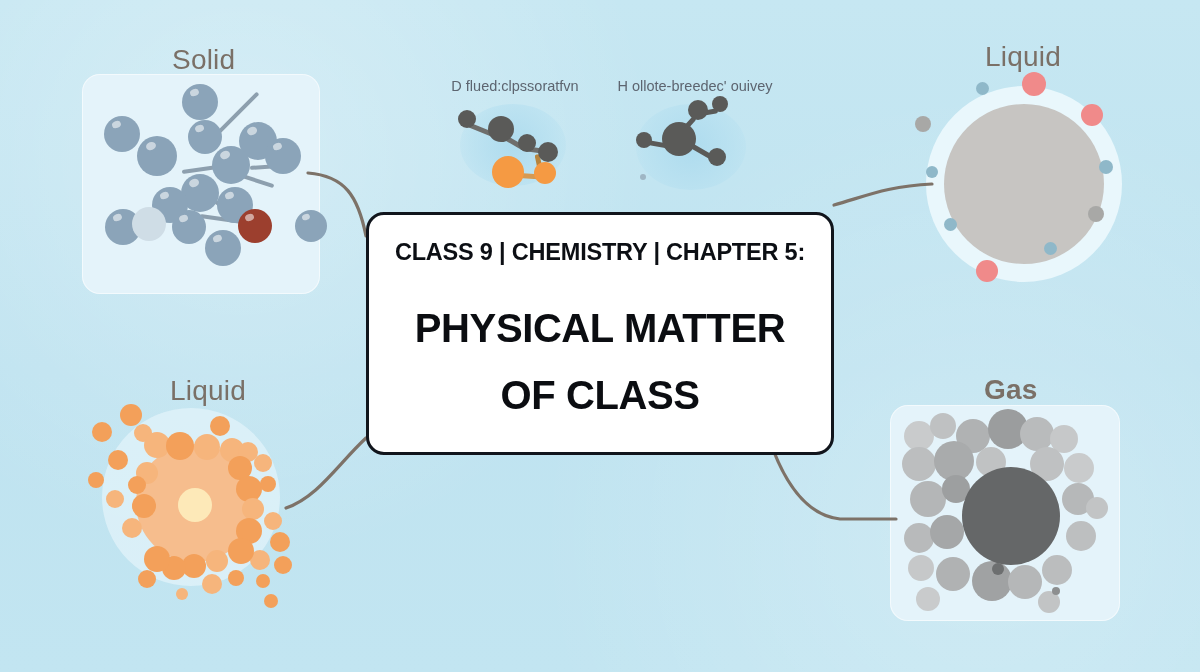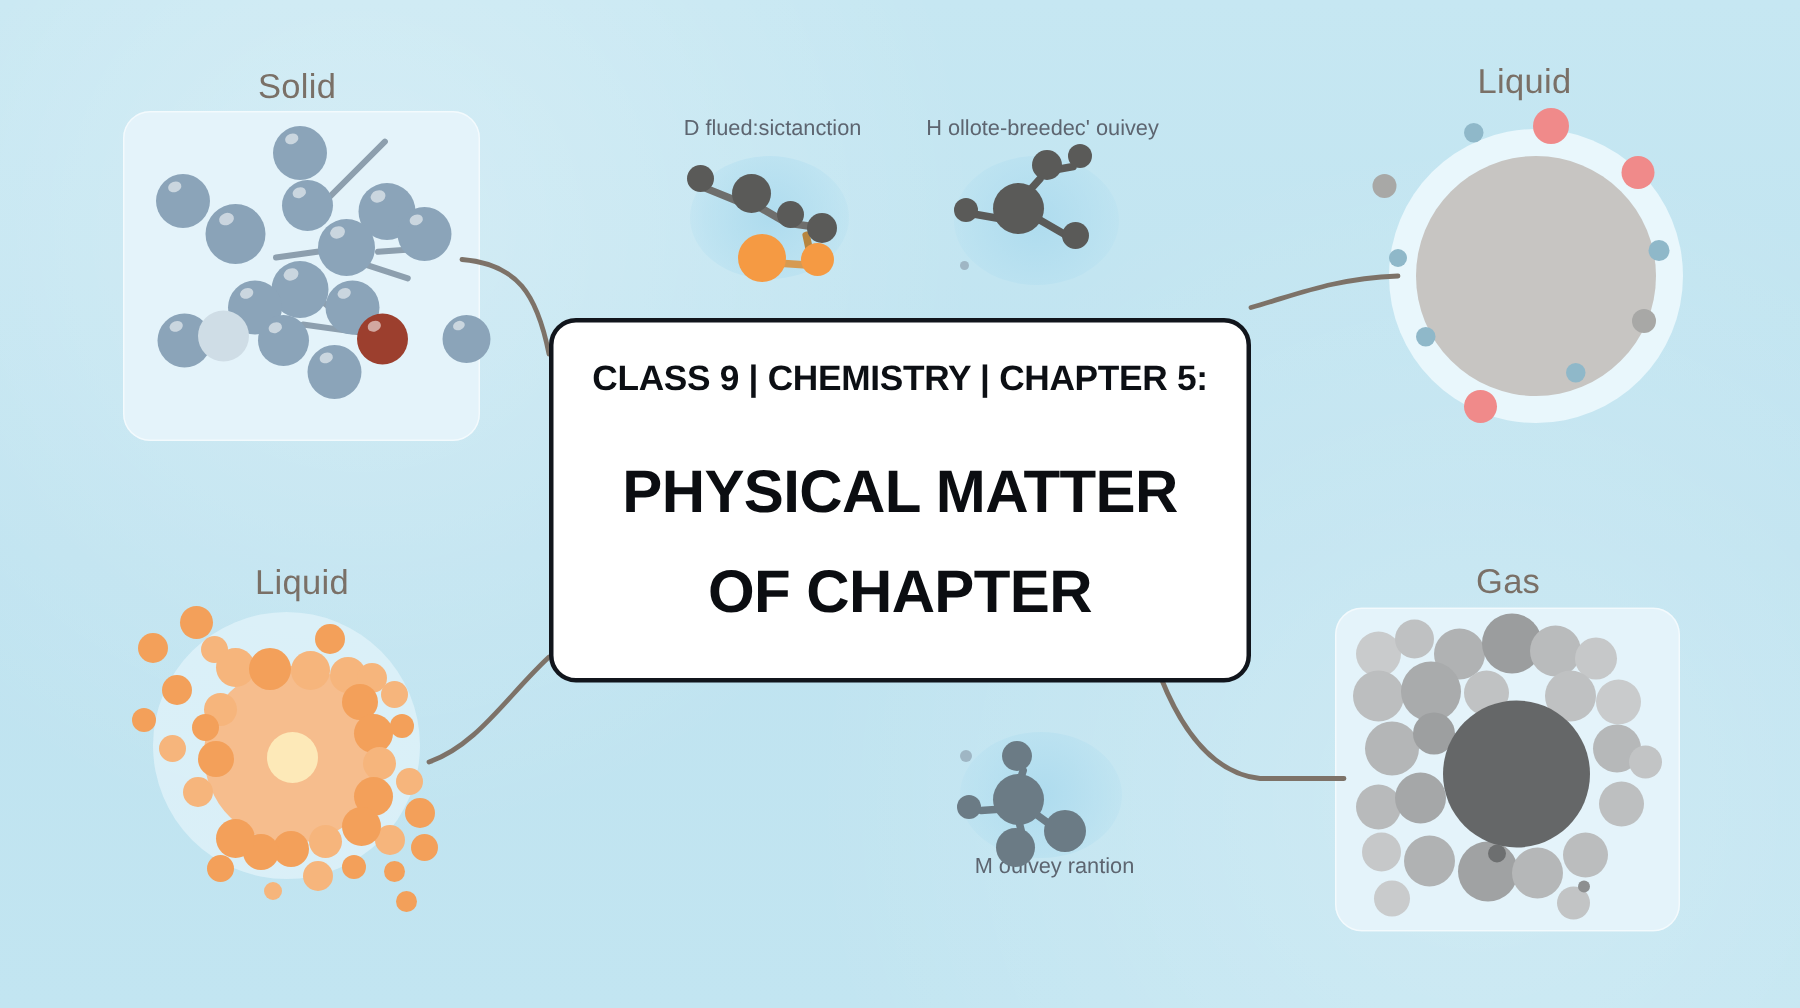--- a/index.html
+++ b/index.html
@@ -22,21 +22,21 @@
     inset: 0;
     background:
       radial-gradient(circle at 20% 22%, rgba(255,255,255,0.28) 0%, rgba(255,255,255,0) 38%),
       radial-gradient(circle at 82% 80%, rgba(255,255,255,0.22) 0%, rgba(255,255,255,0) 40%),
       linear-gradient(180deg, #c6e7f2 0%, #bfe3f0 55%, #c2e5f1 100%);
   }
 
   
   .corner-label {
     position: absolute;
-    font-size: 23px;
+    font-size: 28px;
     color: #7a7067;
     letter-spacing: 0.2px;
     white-space: nowrap;
   }
 
   
   .panel {
     position: absolute;
     border-radius: 18px;
   }
@@ -233,21 +233,21 @@
     <div class="flat" style="left:84px; top:158px; width:24px; height:24px; background:#f3a05a;"></div>
     <div class="flat" style="left:66px; top:148px; width:26px; height:26px; background:#f3a05a;"></div>
     <div class="flat" style="left:60px; top:172px; width:18px; height:18px; background:#f3a05a;"></div>
     <div class="flat" style="left:124px; top:176px; width:20px; height:20px; background:#f6b57c;"></div>
     <div class="flat" style="left:150px; top:172px; width:16px; height:16px; background:#f3a05a;"></div>
     <div class="flat" style="left:178px; top:176px; width:14px; height:14px; background:#f3a05a;"></div>
     <div class="flat" style="left:186px; top:196px; width:14px; height:14px; background:#f3a05a;"></div>
     <div class="flat" style="left:98px; top:190px; width:12px; height:12px; background:#f6b57c;"></div>
   </div>
 
-  <div class="corner-label" style="left:984px; top:374px;">Gas</div>
+  <div class="corner-label" style="left:984px; top:374px;font-weight:bold;">Gas</div>
 
   <div class="panel panel-card" style="left:890px; top:405px; width:230px; height:216px;">
   </div>
   <div style="position:absolute; left:890px; top:405px; width:230px; height:216px;">
     <div class="flat" style="left:14px; top:16px; width:30px; height:30px; background:#c9cbcc;"></div>
     <div class="flat" style="left:40px; top:8px; width:26px; height:26px; background:#bfc1c2;"></div>
     <div class="flat" style="left:66px; top:14px; width:34px; height:34px; background:#b0b2b3;"></div>
     <div class="flat" style="left:98px; top:4px; width:40px; height:40px; background:#9b9d9e;"></div>
     <div class="flat" style="left:130px; top:12px; width:34px; height:34px; background:#b9bbbc;"></div>
     <div class="flat" style="left:160px; top:20px; width:28px; height:28px; background:#c6c8c9;"></div>
@@ -269,21 +269,21 @@
     <div class="flat" style="left:118px; top:160px; width:34px; height:34px; background:#b5b7b8;"></div>
     <div class="flat" style="left:152px; top:150px; width:30px; height:30px; background:#bbbdbe;"></div>
     <div class="flat" style="left:26px; top:182px; width:24px; height:24px; background:#c9cbcc;"></div>
     <div class="flat" style="left:148px; top:186px; width:22px; height:22px; background:#c2c4c5;"></div>
     <div class="flat" style="left:72px; top:62px; width:98px; height:98px; background:#656768;"></div>
     <div class="flat" style="left:102px; top:158px; width:12px; height:12px; background:#6d6f70;"></div>
     <div class="flat" style="left:162px; top:182px; width:8px; height:8px; background:#8d8f90;"></div>
   </div>
 
   <div class="icon-group" style="left:440px; top:78px; width:150px; height:110px;">
-    <div class="icon-caption" style="left:-25px; top:0px; width:200px;">D flued:sictanction</div>
+    <div class="icon-caption" style="left:-25px; top:0px; width:200px;">D flued:clpssoratfvn</div>
     <div class="icon-halo" style="left:20px; top:26px; width:106px; height:82px;"></div>
     <div class="bond" style="left:28px; top:44px; width:34px; transform:rotate(22deg); background:#6e6e6c; height:5px;"></div>
     <div class="bond" style="left:60px; top:54px; width:30px; transform:rotate(30deg); background:#6e6e6c; height:5px;"></div>
     <div class="bond" style="left:84px; top:68px; width:22px; transform:rotate(8deg); background:#6e6e6c; height:5px;"></div>
     <div class="bond" style="left:97px; top:74px; width:26px; transform:rotate(78deg); background:#b7853e; height:5px;"></div>
     <div class="bond" style="left:66px; top:94px; width:34px; transform:rotate(4deg); background:#d69a52; height:5px;"></div>
     <div class="flat" style="left:18px; top:32px; width:18px; height:18px; background:#5a5a58;"></div>
     <div class="flat" style="left:48px; top:38px; width:26px; height:26px; background:#5a5a58;"></div>
     <div class="flat" style="left:78px; top:56px; width:18px; height:18px; background:#5a5a58;"></div>
     <div class="flat" style="left:98px; top:64px; width:20px; height:20px; background:#5a5a58;"></div>
@@ -300,33 +300,19 @@
     <div class="bond" style="left:66px; top:62px; width:30px; transform:rotate(30deg); background:#5a5a58; height:5px;"></div>
     <div class="flat" style="left:42px; top:44px; width:34px; height:34px; background:#5a5a58;"></div>
     <div class="flat" style="left:68px; top:22px; width:20px; height:20px; background:#5a5a58;"></div>
     <div class="flat" style="left:92px; top:18px; width:16px; height:16px; background:#5a5a58;"></div>
     <div class="flat" style="left:16px; top:54px; width:16px; height:16px; background:#5a5a58;"></div>
     <div class="flat" style="left:88px; top:70px; width:18px; height:18px; background:#5a5a58;"></div>
     <div class="flat" style="left:20px; top:96px; width:6px; height:6px; background:#9fb6c4;"></div>
   </div>
 
 
-  <div class="icon-group" style="left:628px; top:482px; width:150px; height:110px;">
-    <div class="icon-caption" style="left:-25px; top:88px; width:200px;">M ouivey rantion</div>
-    <div class="icon-halo" style="left:12px; top:6px; width:108px; height:84px;"></div>
-    <div class="bond" style="left:48px; top:48px; width:22px; transform:rotate(-72deg); background:#6b7b85; height:5px;"></div>
-    <div class="bond" style="left:24px; top:56px; width:28px; transform:rotate(-4deg); background:#6b7b85; height:5px;"></div>
-    <div class="bond" style="left:54px; top:52px; width:26px; transform:rotate(36deg); background:#6b7b85; height:5px;"></div>
-    <div class="bond" style="left:50px; top:58px; width:24px; transform:rotate(76deg); background:#6b7b85; height:5px;"></div>
-    <div class="flat" style="left:34px; top:34px; width:34px; height:34px; background:#6b7b85;"></div>
-    <div class="flat" style="left:40px; top:12px; width:20px; height:20px; background:#6b7b85;"></div>
-    <div class="flat" style="left:68px; top:58px; width:28px; height:28px; background:#6b7b85;"></div>
-    <div class="flat" style="left:36px; top:70px; width:26px; height:26px; background:#6b7b85;"></div>
-    <div class="flat" style="left:10px; top:48px; width:16px; height:16px; background:#6b7b85;"></div>
-    <div class="flat" style="left:12px; top:18px; width:8px; height:8px; background:#9fb6c4;"></div>
-  </div>
 
   <div id="title-card">
     <div class="eyebrow">CLASS 9 | CHEMISTRY | CHAPTER 5:</div>
     <div class="head-line l1">PHYSICAL MATTER</div>
-    <div class="head-line l2">OF CHAPTER</div>
+    <div class="head-line l2">OF CLASS</div>
   </div>
 </div>
 
 </body></html>

